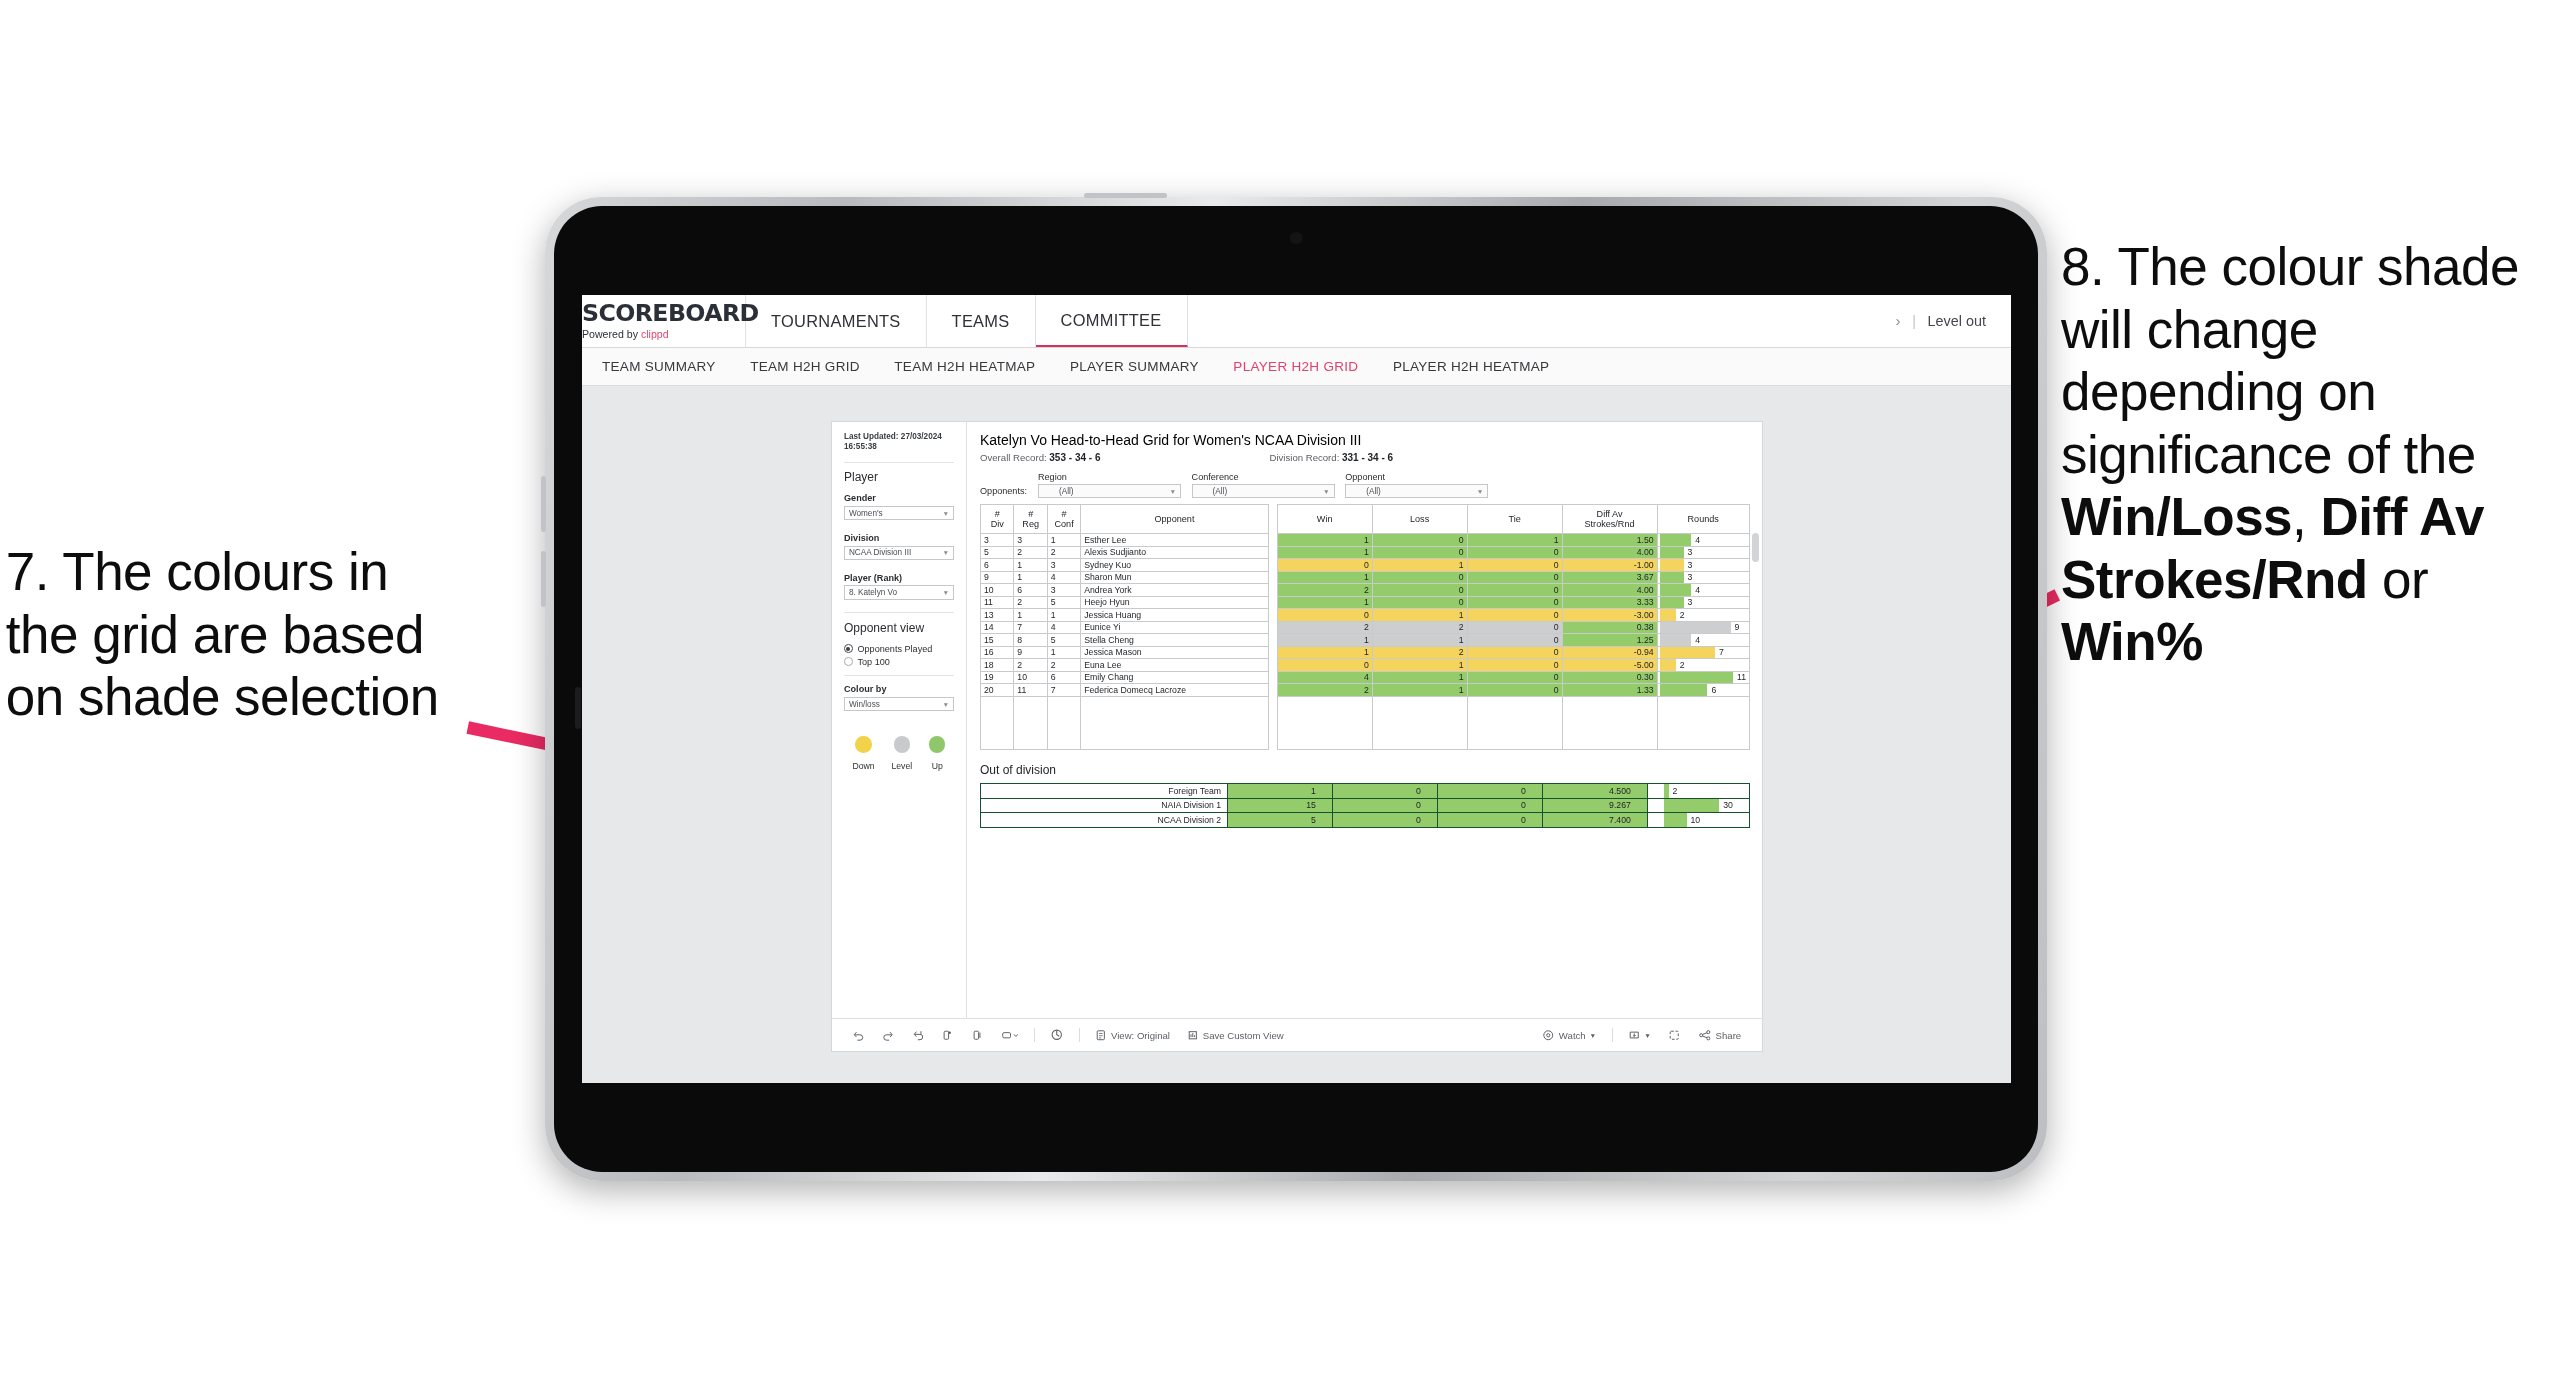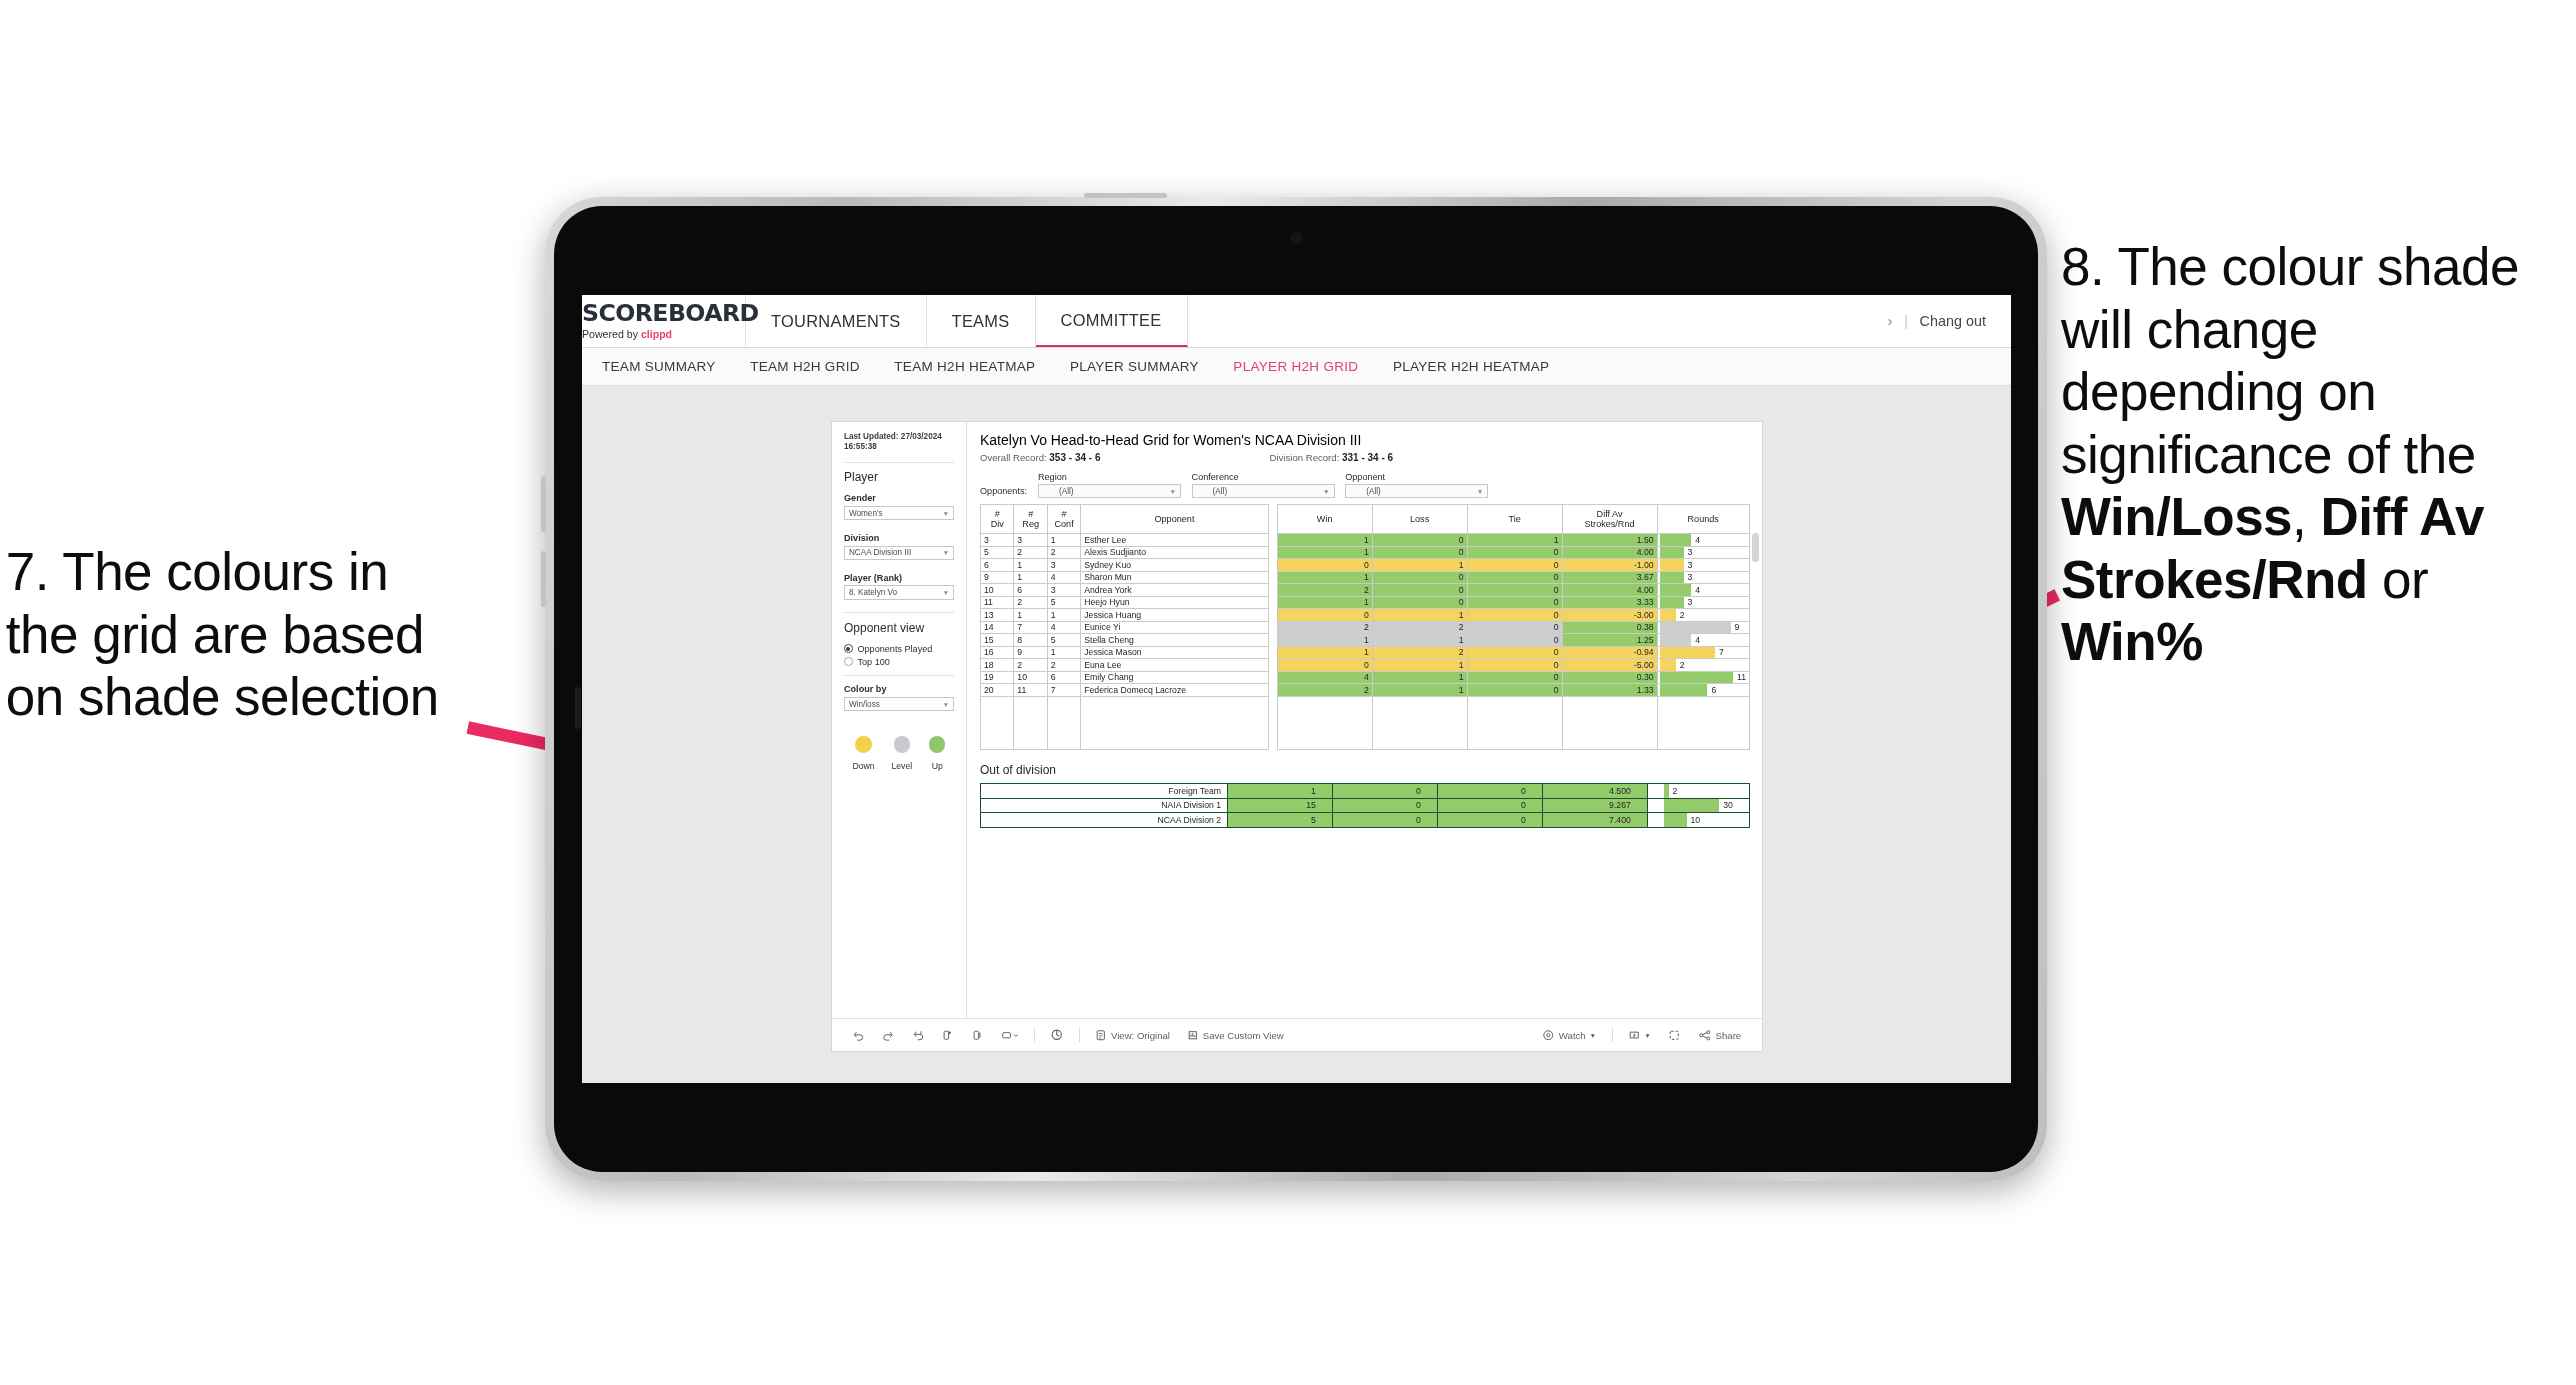--- a/index.html
+++ b/index.html
@@ -33,21 +33,21 @@
 
   
   #screen{position:absolute;left:37px;top:98px;width:1429px;height:788px;background:#ffffff;overflow:hidden;}
 
   
   .topnav{height:52px;background:#fff;display:flex;align-items:stretch;border-bottom:1px solid #d8d8d8;}
   .brand{width:164px;display:flex;flex-direction:column;justify-content:center;box-sizing:border-box;border-right:1px solid #e2e2e2;}
   .brand .bname{font-size:23px;font-weight:bold;letter-spacing:-0.6px;color:#2b2f38;line-height:1;
      font-family:"DejaVu Sans", sans-serif;transform:scaleX(1.03);transform-origin:left;}
   .brand .bsub{font-size:10.6px;color:#2b2f38;margin-top:2.9px;}
-  .brand .bsub i{font-style:normal;color:#e8436b;font-weight:bold;}
+  .brand .bsub i{font-style:normal;color:#e8436b;font-weight:normal;}
   .topnav-items{display:flex;align-items:stretch;}
   .tnitem{display:flex;align-items:center;padding:0 25px;font-size:16.4px;color:#2f3136;
      border-right:1px solid #e2e2e2;letter-spacing:0.3px;cursor:pointer;}
   .tnitem.active{border-bottom:2.9px solid #d6315c;}
   .topnav-right{margin-left:auto;display:flex;align-items:center;padding-right:25px;gap:11.6px;color:#43464b;font-size:14.4px;}
   .topnav-right .chev{color:#8c8f94;font-size:15.4px;}
   .topnav-right .sep{color:#c3c5c8;}
 
   
   .subnav{height:37px;background:#fafafa;display:flex;align-items:center;padding-left:20px;
@@ -176,21 +176,21 @@
         <div class="bsub"><span>Powered by </span><i>clippd</i></div>
       </div>
       <div class="topnav-items">
         <div class="tnitem">TOURNAMENTS</div>
         <div class="tnitem">TEAMS</div>
         <div class="tnitem active">COMMITTEE</div>
       </div>
       <div class="topnav-right">
         <span class="chev">›</span>
         <span class="sep">|</span>
-        <span>Chang out</span>
+        <span>Level out</span>
       </div>
     </div>
 
     <div class="subnav">
       <div class="snitem">TEAM SUMMARY</div>
       <div class="snitem">TEAM H2H GRID</div>
       <div class="snitem">TEAM H2H HEATMAP</div>
       <div class="snitem">PLAYER SUMMARY</div>
       <div class="snitem active">PLAYER H2H GRID</div>
       <div class="snitem">PLAYER H2H HEATMAP</div>

